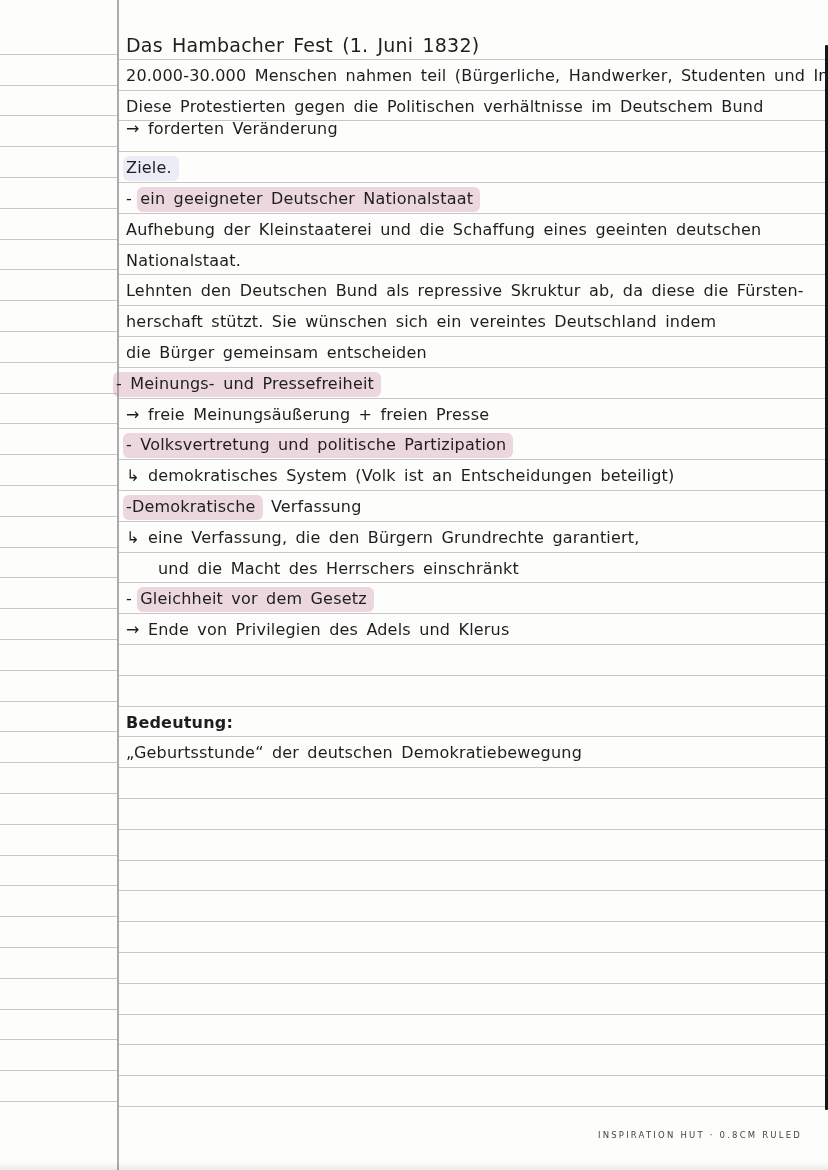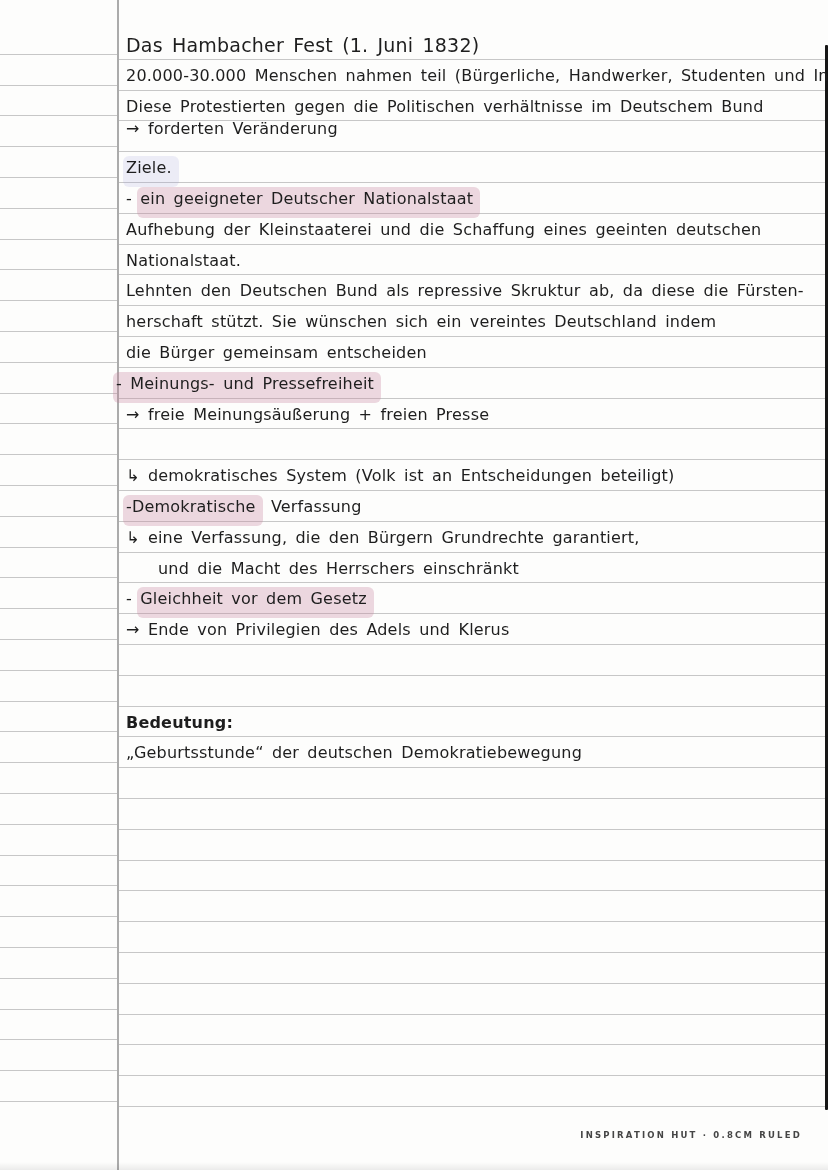--- a/index.html
+++ b/index.html
@@ -51,26 +51,26 @@
   .row{
     position:absolute;
     height:26px;line-height:26px;
     color:var(--ink);
     font-size:16px;
     letter-spacing:0.2px;
     word-spacing:3px;
     white-space:nowrap;
   }
   .row-title{font-size:19px;}
-  .hl{border-radius:6px;padding:2px 7px 10px 3px;margin-left:-3px;}
+  .hl{border-radius:6px;padding:2px 7px 4px 3px;margin-left:-3px;}
   .hl-pink{background:var(--hl-pink);}
   .hl-lavender{background:var(--hl-lav);}
   .footer{
     position:absolute;right:26px;top:1130px;
-    font-size:8.5px;font-weight:bold;color:#454545;
+    font-size:8.5px;font-weight:normal;color:#454545;
     letter-spacing:2.2px;white-space:nowrap;
   }
 </style>
 </head>
 <body>
 
 <div class="paper">
   <div class="rules-margin"></div>
   <div class="rules-main"></div>
   <div class="margin-line"></div>
@@ -84,20 +84,21 @@
       <div class="row" style="top: 116px; left: 126px;"><span>→ forderten Veränderung</span></div>
       <div class="row" style="top: 155.2px; left: 126px;"><span class="hl hl-lavender">Ziele.</span></div>
       <div class="row" style="top: 186px; left: 126px;"><span>- </span><span class="hl hl-pink">ein geeigneter Deutscher Nationalstaat</span></div>
       <div class="row" style="top: 216.8px; left: 126px;"><span>Aufhebung der Kleinstaaterei und die Schaffung eines geeinten deutschen</span></div>
       <div class="row" style="top: 247.6px; left: 126px;"><span>Nationalstaat.</span></div>
       <div class="row" style="top: 278.4px; left: 126px;"><span>Lehnten den Deutschen Bund als repressive Skruktur ab, da diese die Fürsten-</span></div>
       <div class="row" style="top: 309.2px; left: 126px;"><span>herschaft stützt. Sie wünschen sich ein vereintes Deutschland indem</span></div>
       <div class="row" style="top: 340px; left: 126px;"><span>die Bürger gemeinsam entscheiden</span></div>
       <div class="row" style="top: 370.8px; left: 116px;"><span class="hl hl-pink">- Meinungs- und Pressefreiheit</span></div>
       <div class="row" style="top: 401.6px; left: 126px;"><span>→ freie Meinungsäußerung + freien Presse</span></div>
+      <div class="row" style="top: 432.4px; left: 126px;"><span class="hl hl-pink">- Volksvertretung und politische Partizipation</span></div>
       <div class="row" style="top: 463.2px; left: 126px;"><span>↳ demokratisches System (Volk ist an Entscheidungen beteiligt)</span></div>
       <div class="row" style="top: 494px; left: 126px;"><span class="hl hl-pink">-Demokratische</span><span> Verfassung</span></div>
       <div class="row" style="top: 524.8px; left: 126px;"><span>↳ eine Verfassung, die den Bürgern Grundrechte garantiert,</span></div>
       <div class="row" style="top: 555.6px; left: 158px;"><span>und die Macht des Herrschers einschränkt</span></div>
       <div class="row" style="top: 586.4px; left: 126px;"><span>- </span><span class="hl hl-pink">Gleichheit vor dem Gesetz</span></div>
       <div class="row" style="top: 617.2px; left: 126px;"><span>→ Ende von Privilegien des Adels und Klerus</span></div>
       <div class="row" style="top: 709.6px; left: 126px; font-weight: bold;"><span>Bedeutung:</span></div>
       <div class="row" style="top: 740.4px; left: 126px;"><span>„Geburtsstunde“ der deutschen Demokratiebewegung</span></div>
     </div>
 

